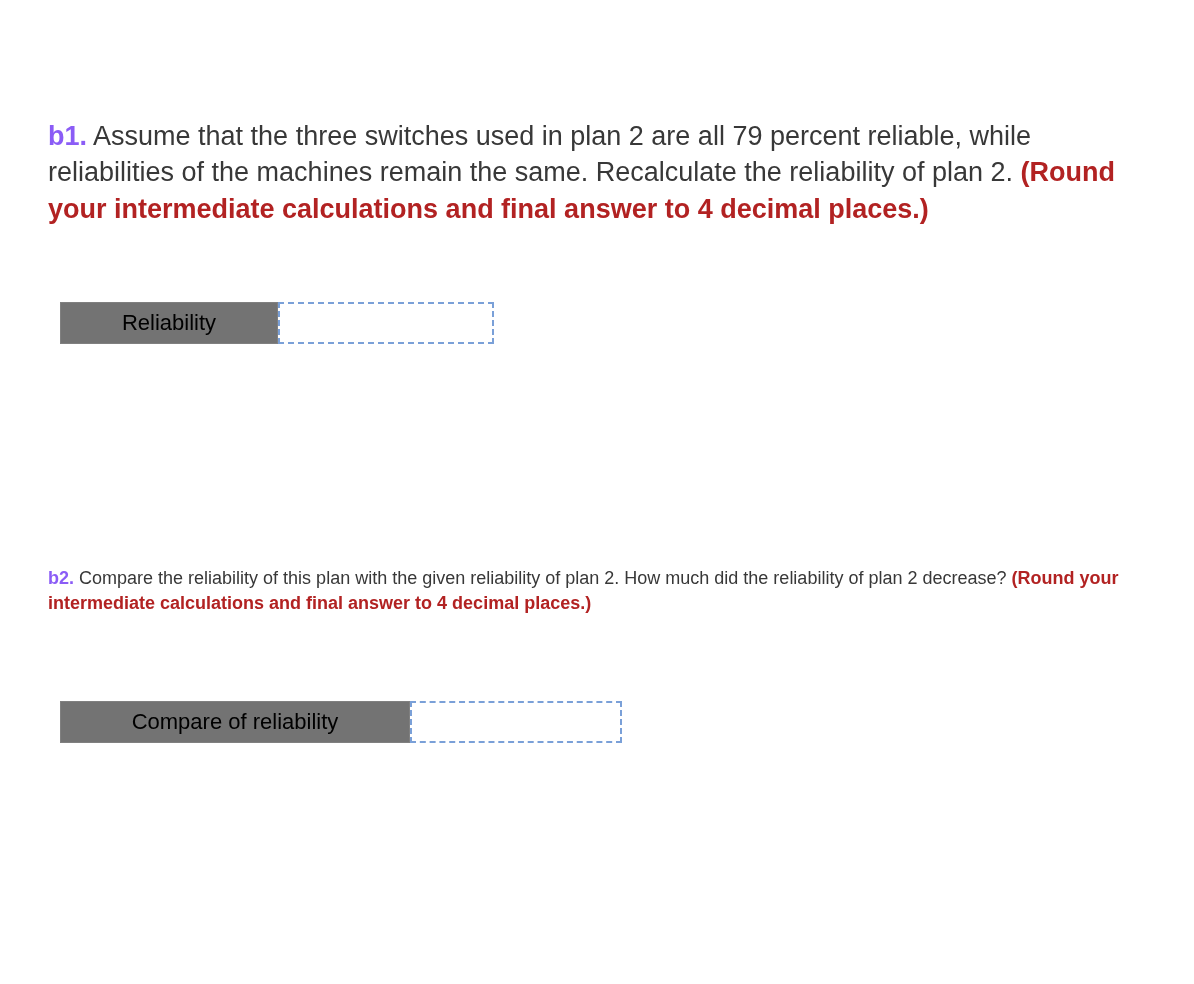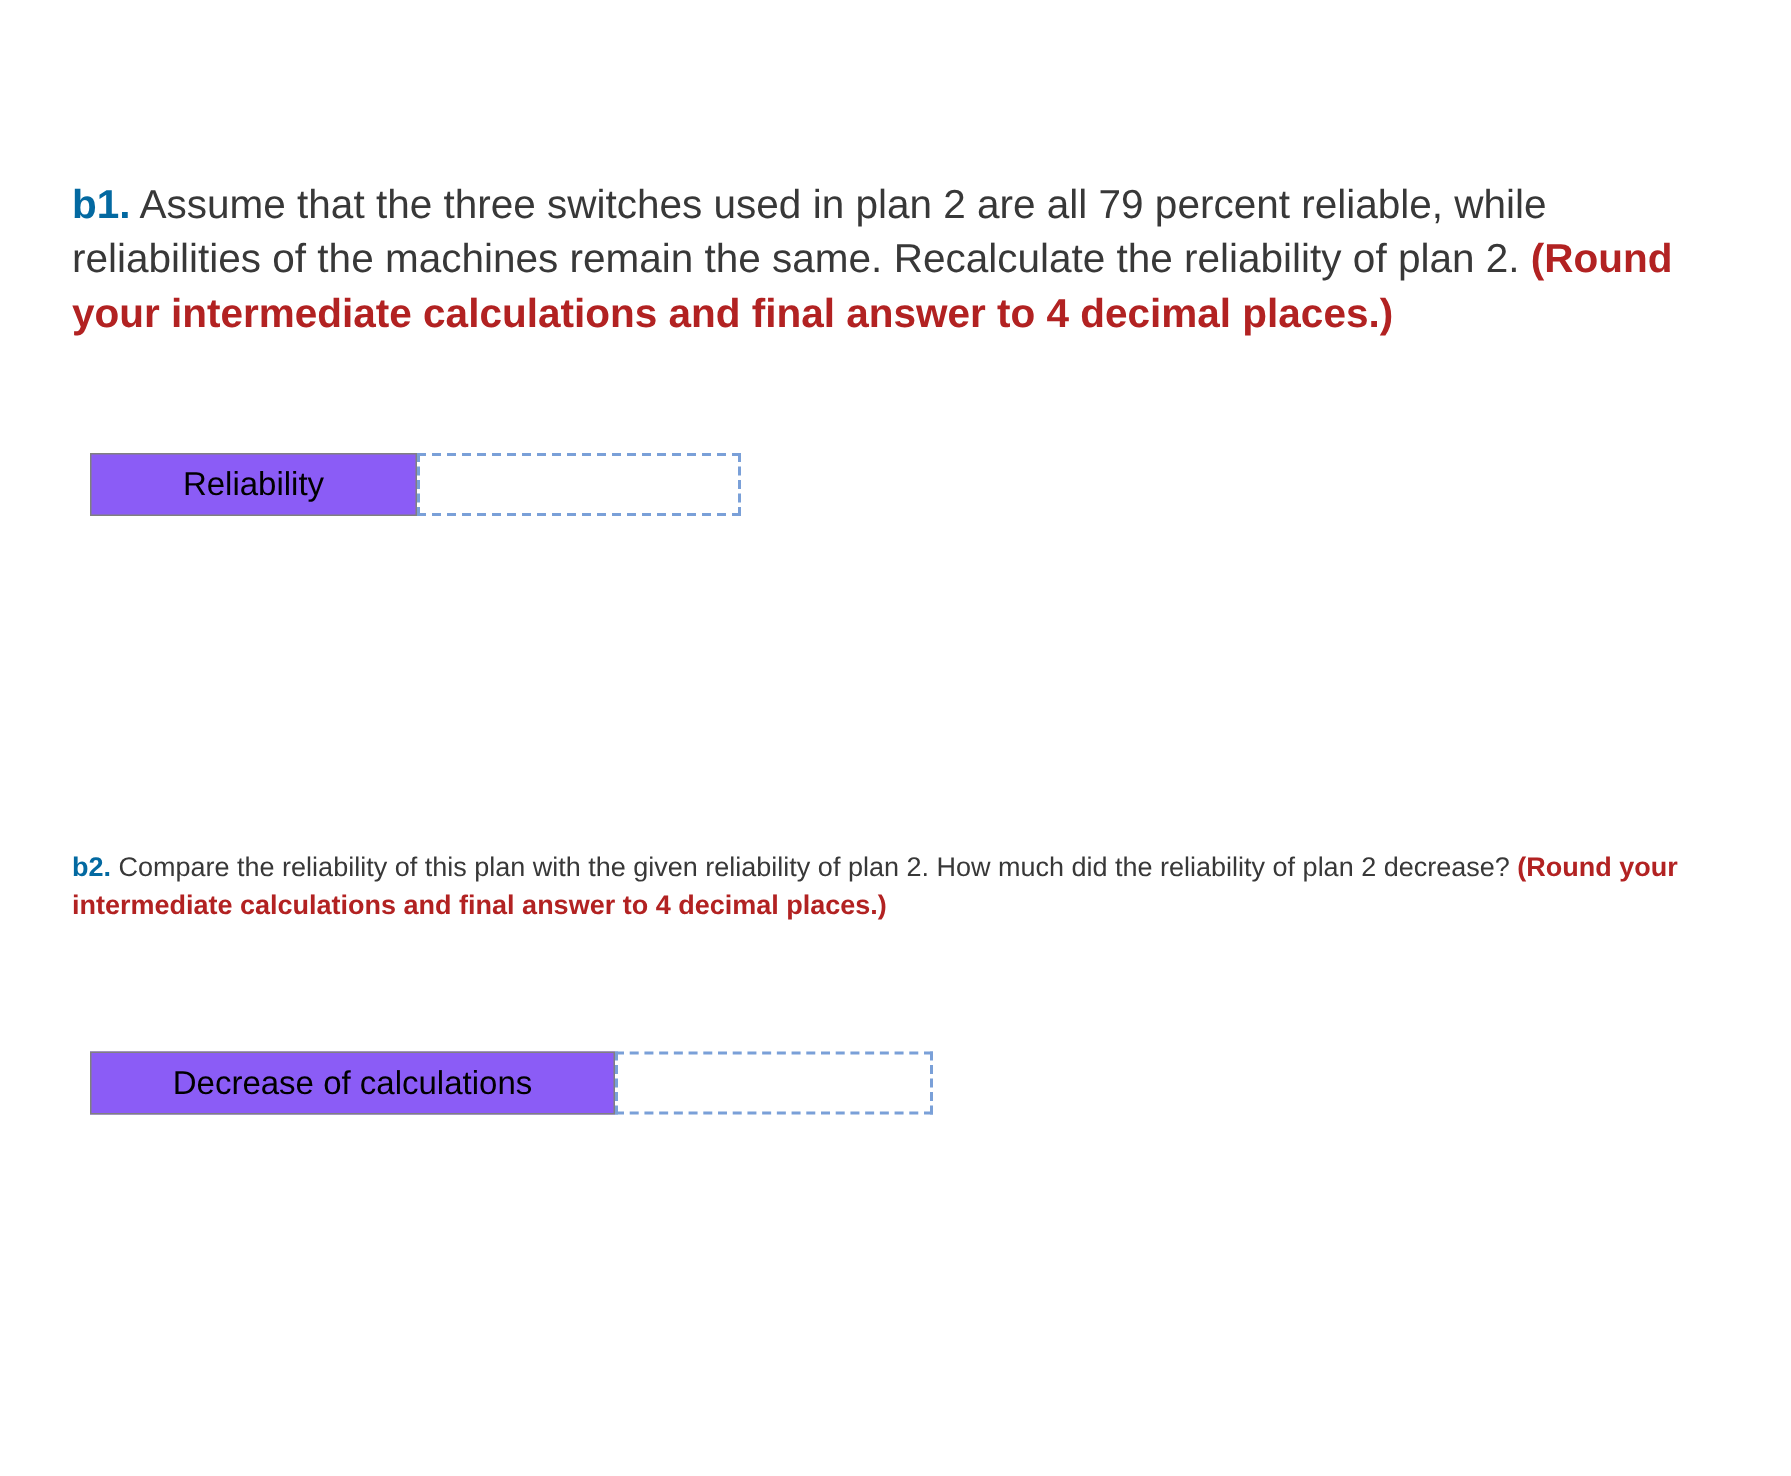--- a/index.html
+++ b/index.html
@@ -15,33 +15,33 @@
       padding: 118px 48px 48px 48px;
     }
     .question-text {
       font-size: 27px;
       line-height: 1.35;
       color: #383838;
       margin-bottom: 75px;
     }
     .question-label {
       font-weight: 700;
-      color: #0369a1;
+      color: #8b5cf6;
     }
     .instruction {
       font-weight: 700;
       color: #b22222;
     }
     .answer-box {
       display: flex;
       align-items: stretch;
       margin-left: 12px;
     }
     .answer-label {
-      background: #8b5cf6;
+      background: #737373;
       border: 1px solid #808080;
       padding: 8px 24px;
       font-size: 22px;
       color: #000000;
       display: flex;
       align-items: center;
       justify-content: center;
       height: 42px;
     }
     .answer-input {
@@ -87,15 +87,15 @@
   <input type="text" id="q1-input" class="answer-input" value="" style="">
 </div>
 
 <div class="spacer-1"></div>
 
 <div class="question-text-2">
   <span class="question-label">b2.</span><span> Compare the reliability of this plan with the given reliability of plan 2. How much did the reliability of plan 2 decrease? </span><span class="instruction">(Round your intermediate calculations and final answer to 4 decimal places.)</span>
 </div>
 
 <div class="answer-box">
-  <div class="answer-label q2-label">Decrease of calculations</div>
+  <div class="answer-label q2-label">Compare of reliability</div>
   <input type="text" id="q2-input" class="answer-input" value="" style="">
 </div>
 
 </body></html>

